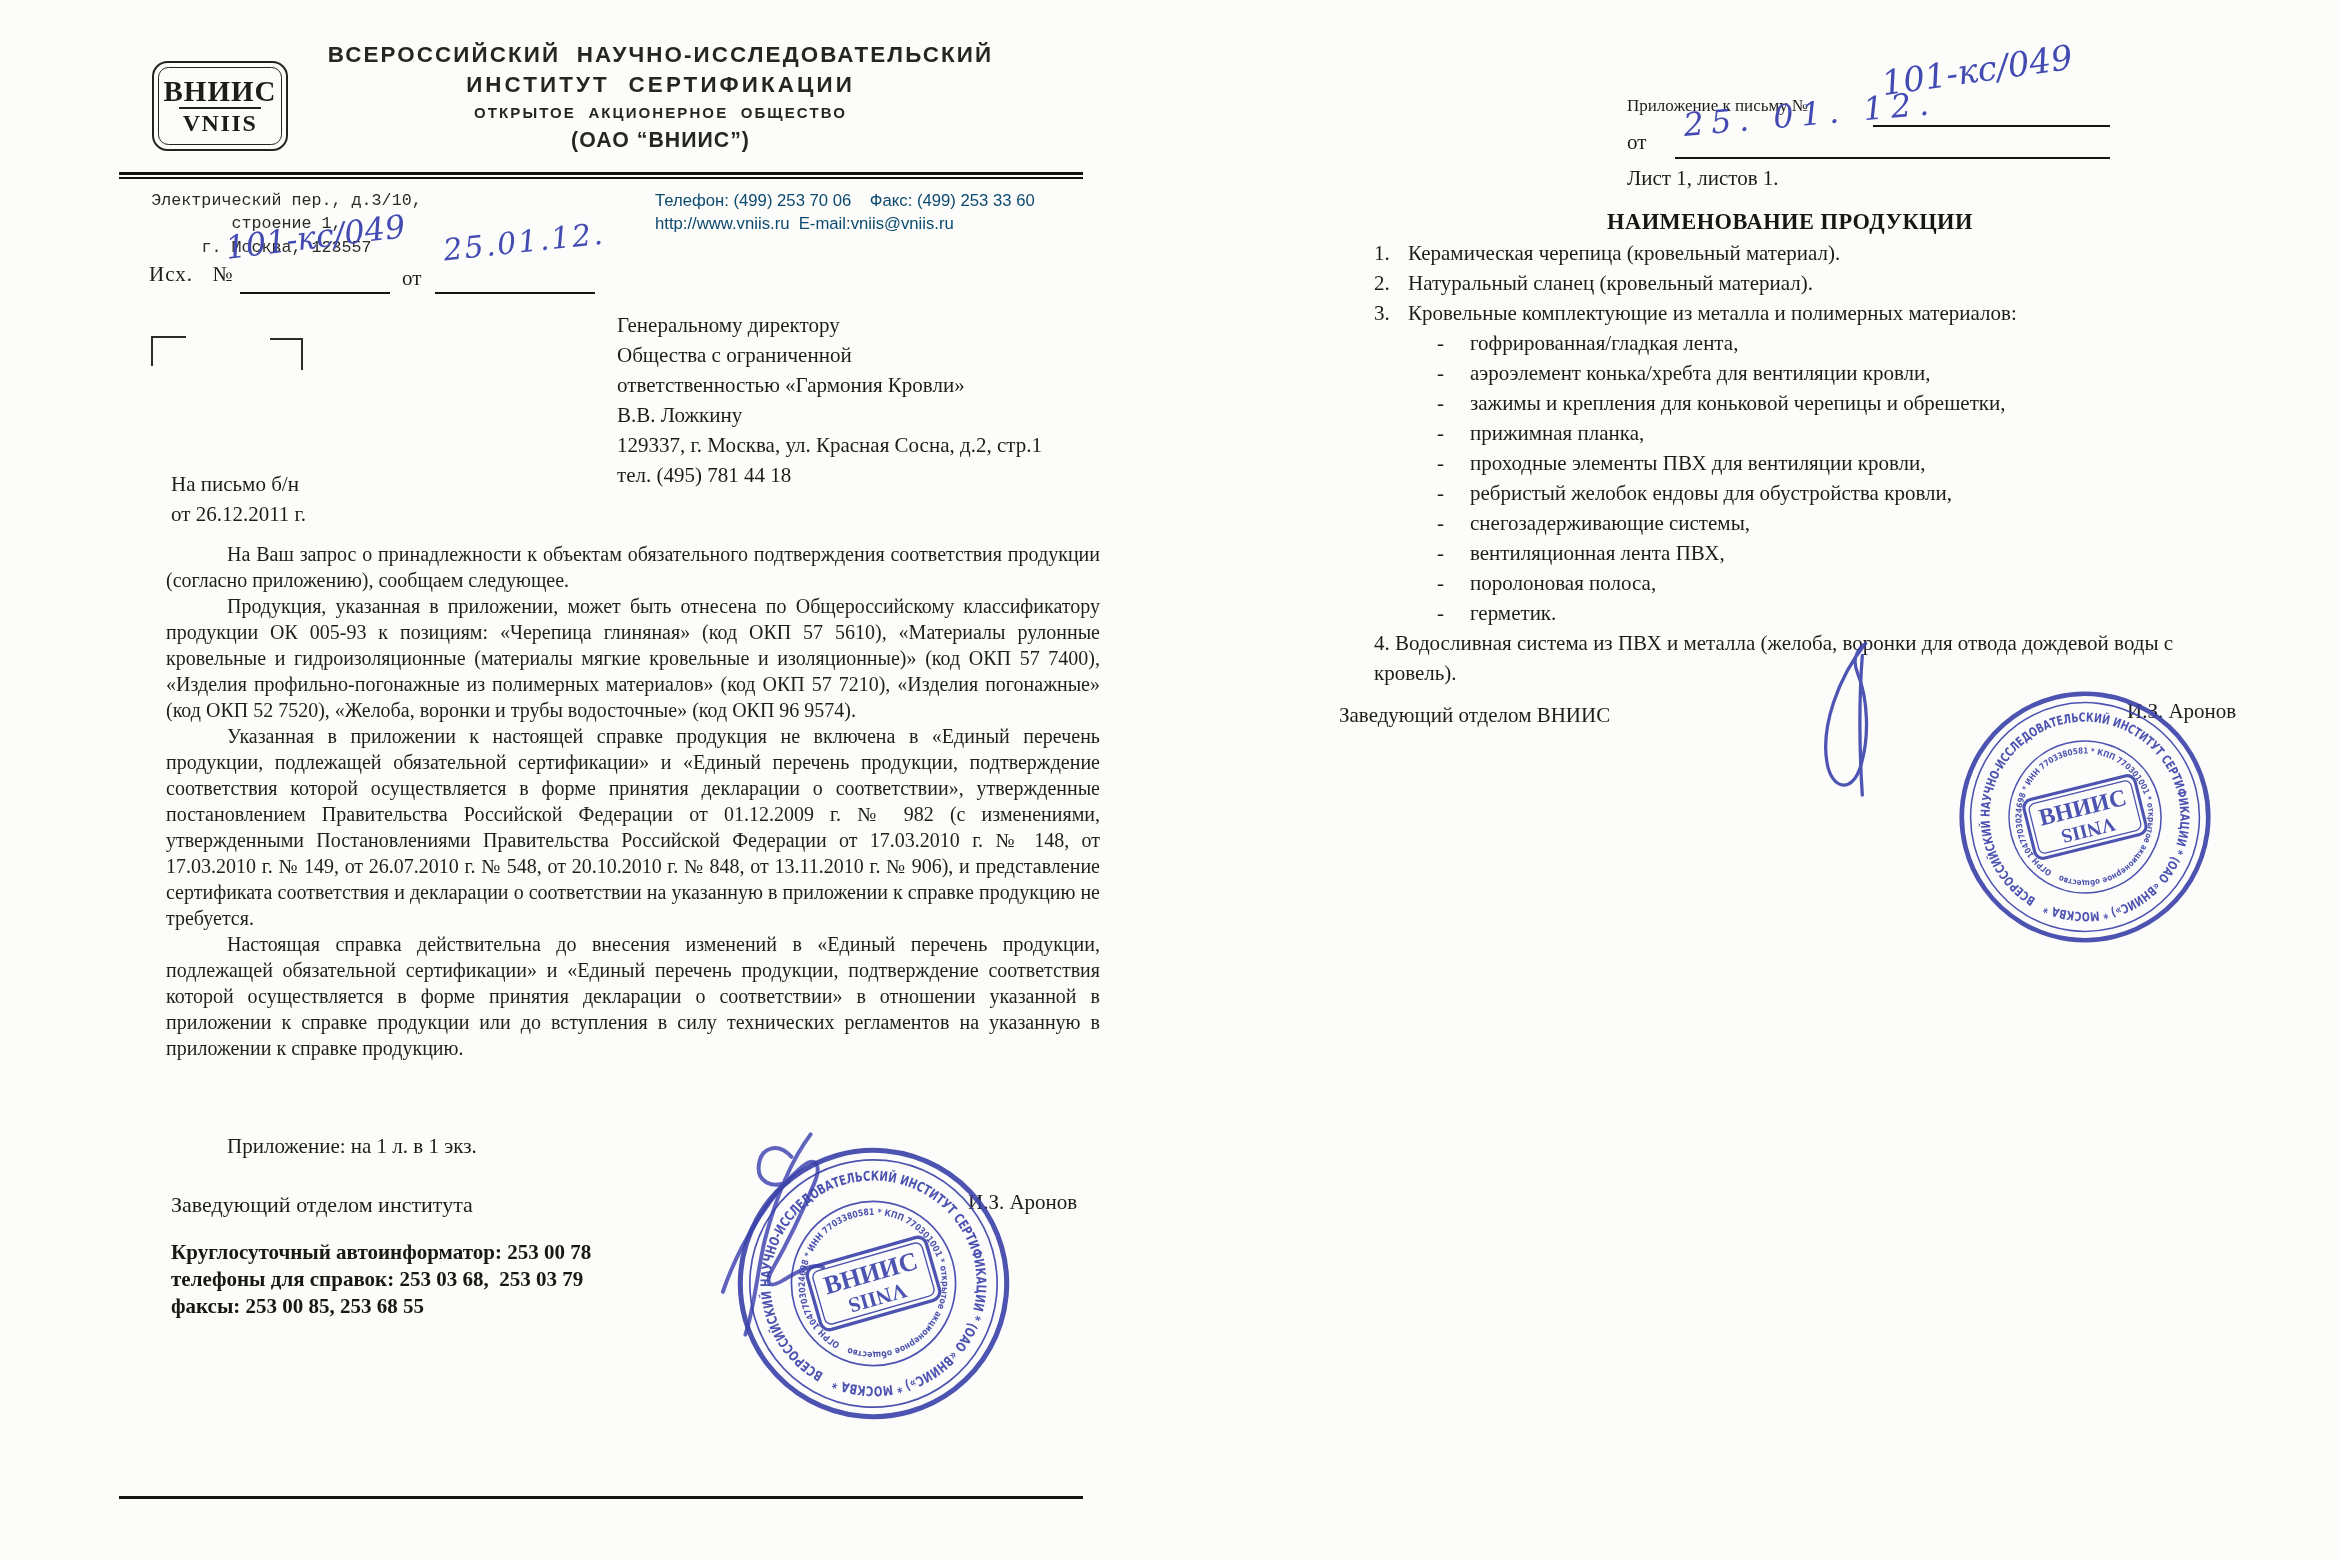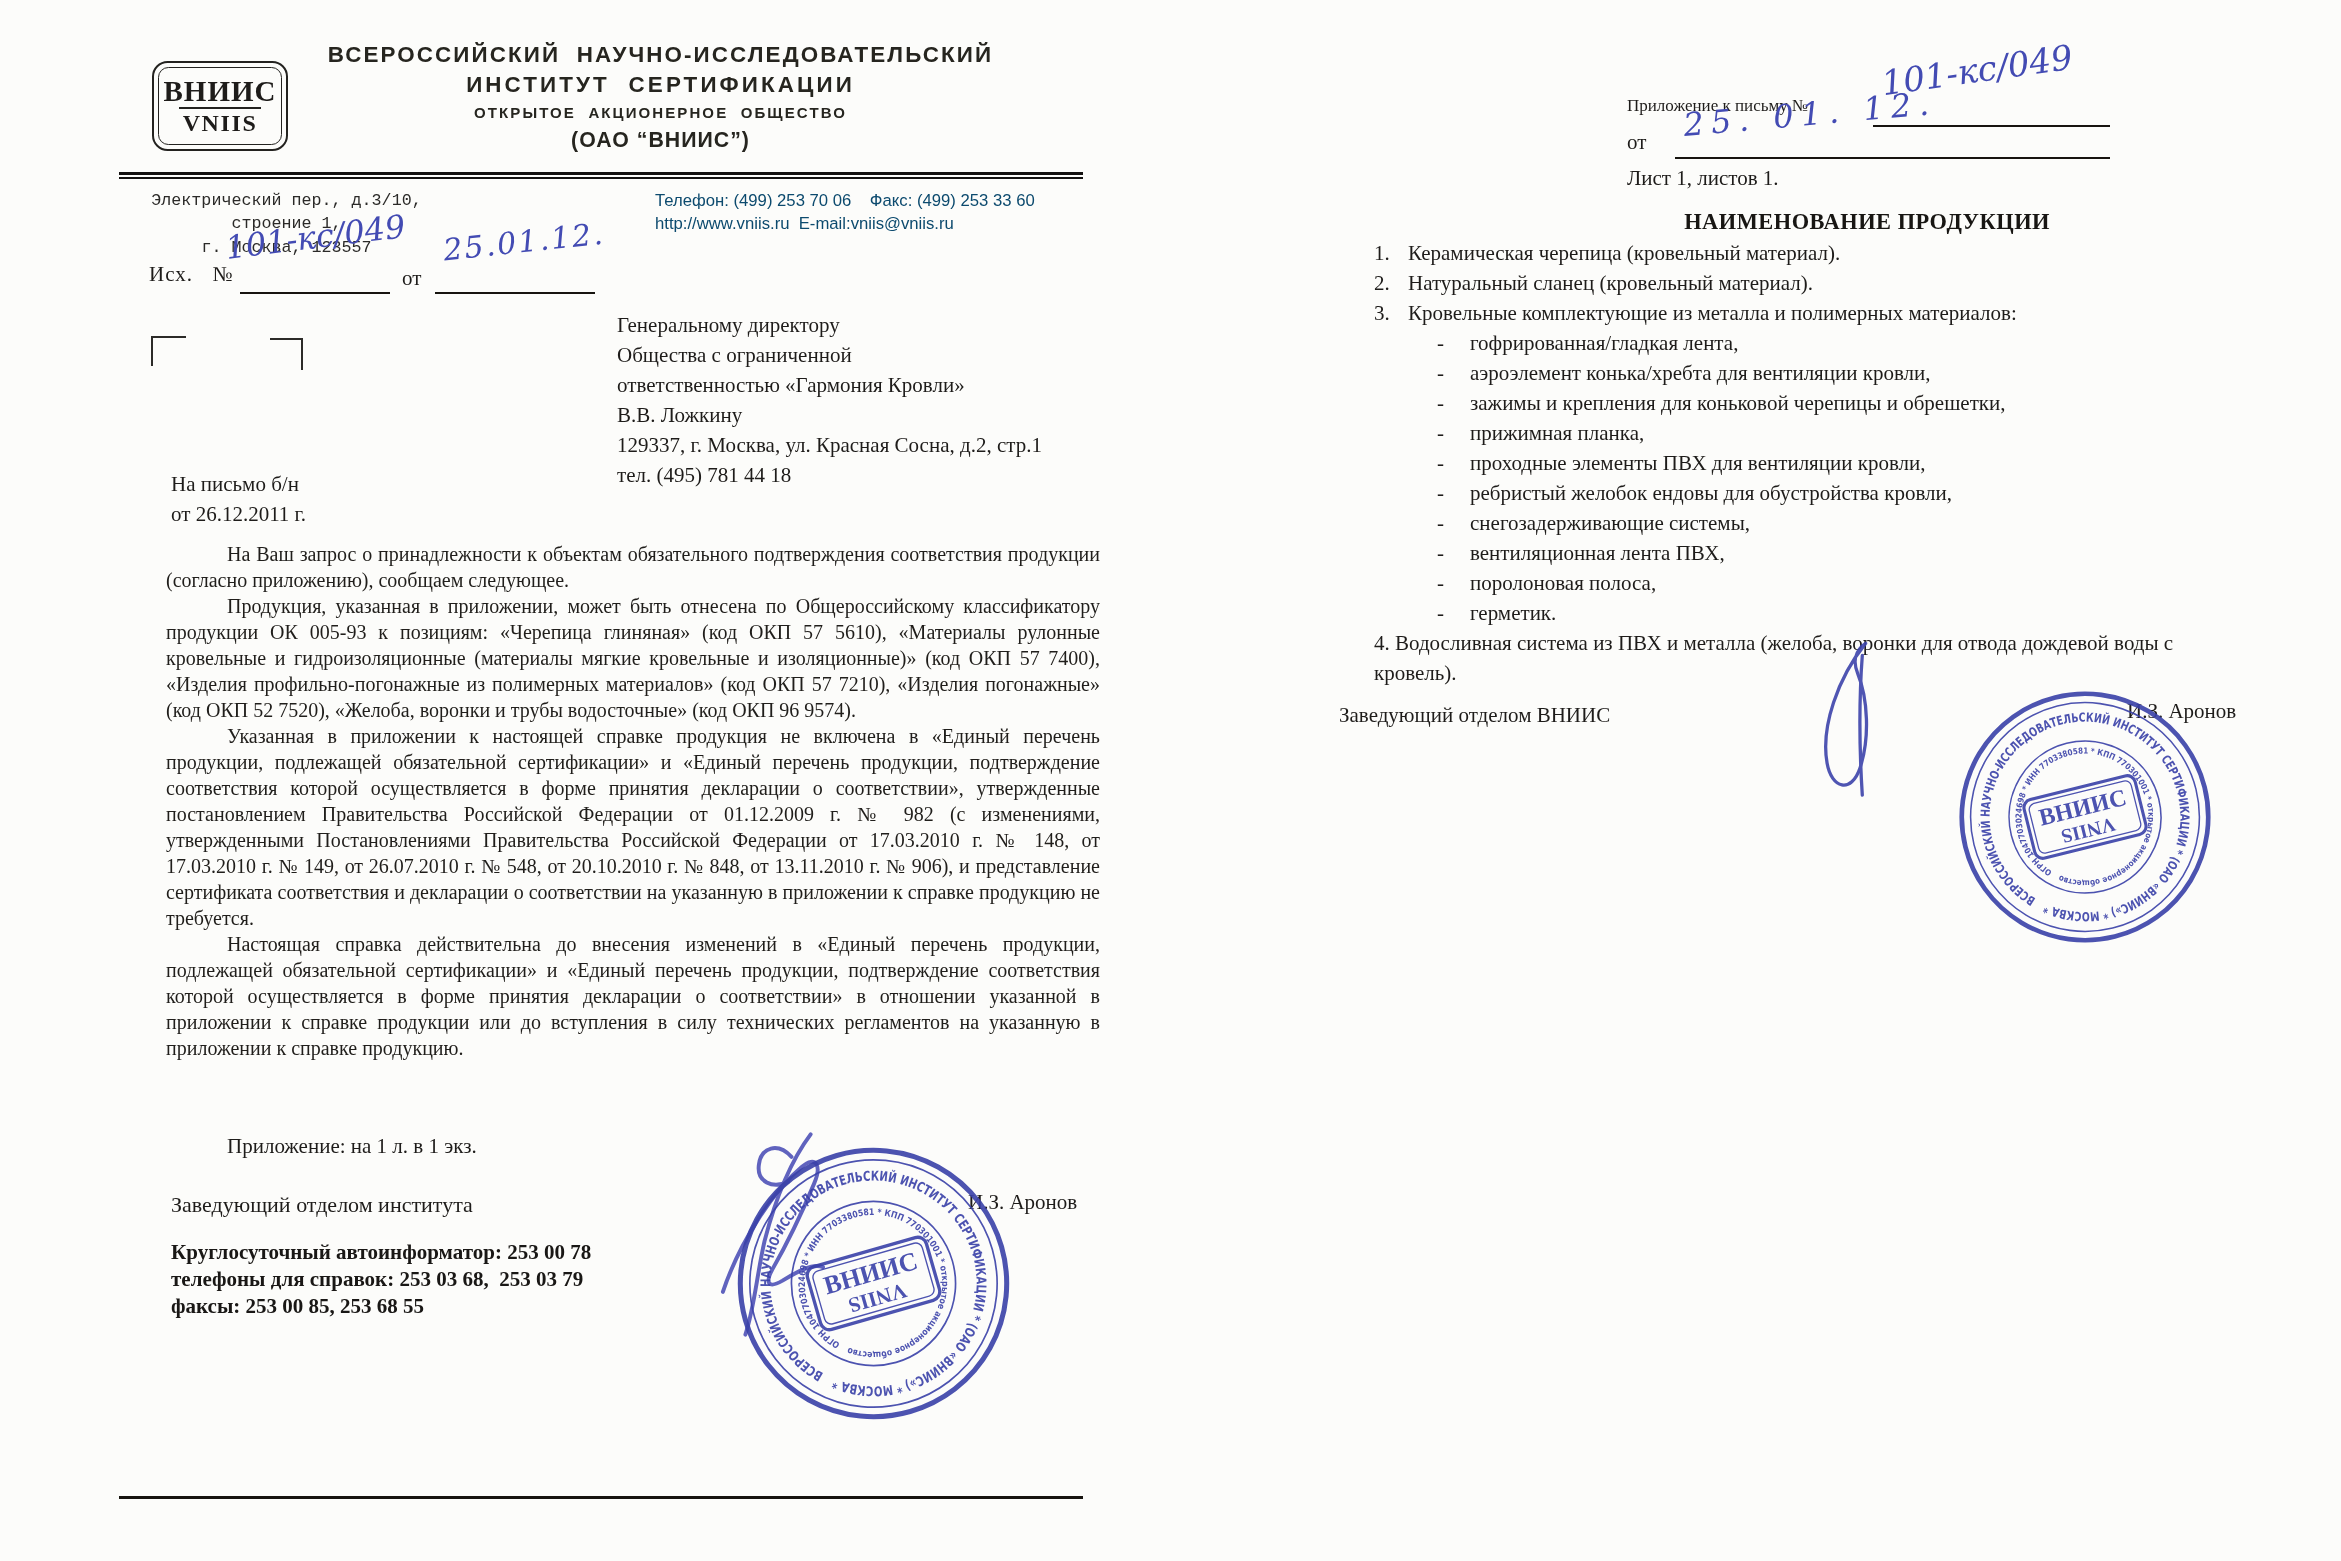--- a/index.html
+++ b/index.html
@@ -54,21 +54,21 @@
   .footer-italic{position:absolute;left:291px;top:1508px;width:604px;text-align:center;
     font-style:italic;font-weight:bold;font-size:21px;letter-spacing:1px;color:#222019;}
   
   .apx-label{position:absolute;left:1627px;top:96px;font-size:17px;}
   .apx-underline1{position:absolute;left:1873px;top:93px;width:237px;height:32px;border-bottom:2.1px solid #17140f;}
   .hw-apx-num{position:absolute;left:1881px;top:50px;font-size:34px;transform:rotate(-8deg);}
   .apx-ot{position:absolute;left:1627px;top:130px;font-size:21px;}
   .apx-underline2{position:absolute;left:1675px;top:125px;width:435px;height:32px;border-bottom:2.1px solid #17140f;}
   .hw-apx-date{position:absolute;left:1683px;top:95px;font-size:32px;transform:rotate(-5deg);letter-spacing:7.3px;}
   .sheet-line{position:absolute;left:1627px;top:166px;font-size:21px;}
-  .product-heading{position:absolute;left:1530px;top:209px;width:520px;text-align:right;
+  .product-heading{position:absolute;left:1530px;top:209px;width:520px;text-align:center;
     font-size:22.4px;font-weight:bold;letter-spacing:0.5px;color:#181613;}
   .product-list{position:absolute;left:1374px;top:238px;width:874px;font-size:21px;color:#1e1c1a;}
   .pl-item{display:flex;line-height:30px;margin:0;}
   .pl-num{width:34px;flex:none;}
   .pl-bullet{display:flex;margin-left:63px;line-height:30px;}
   .pl-dash{width:33px;flex:none;}
   .pl-item4{line-height:30px;margin:0;}
   .signer-title-right{position:absolute;left:1339px;top:703px;font-size:21px;}
   .signer-name-right{position:absolute;left:2127px;top:699px;font-size:21px;}
   

